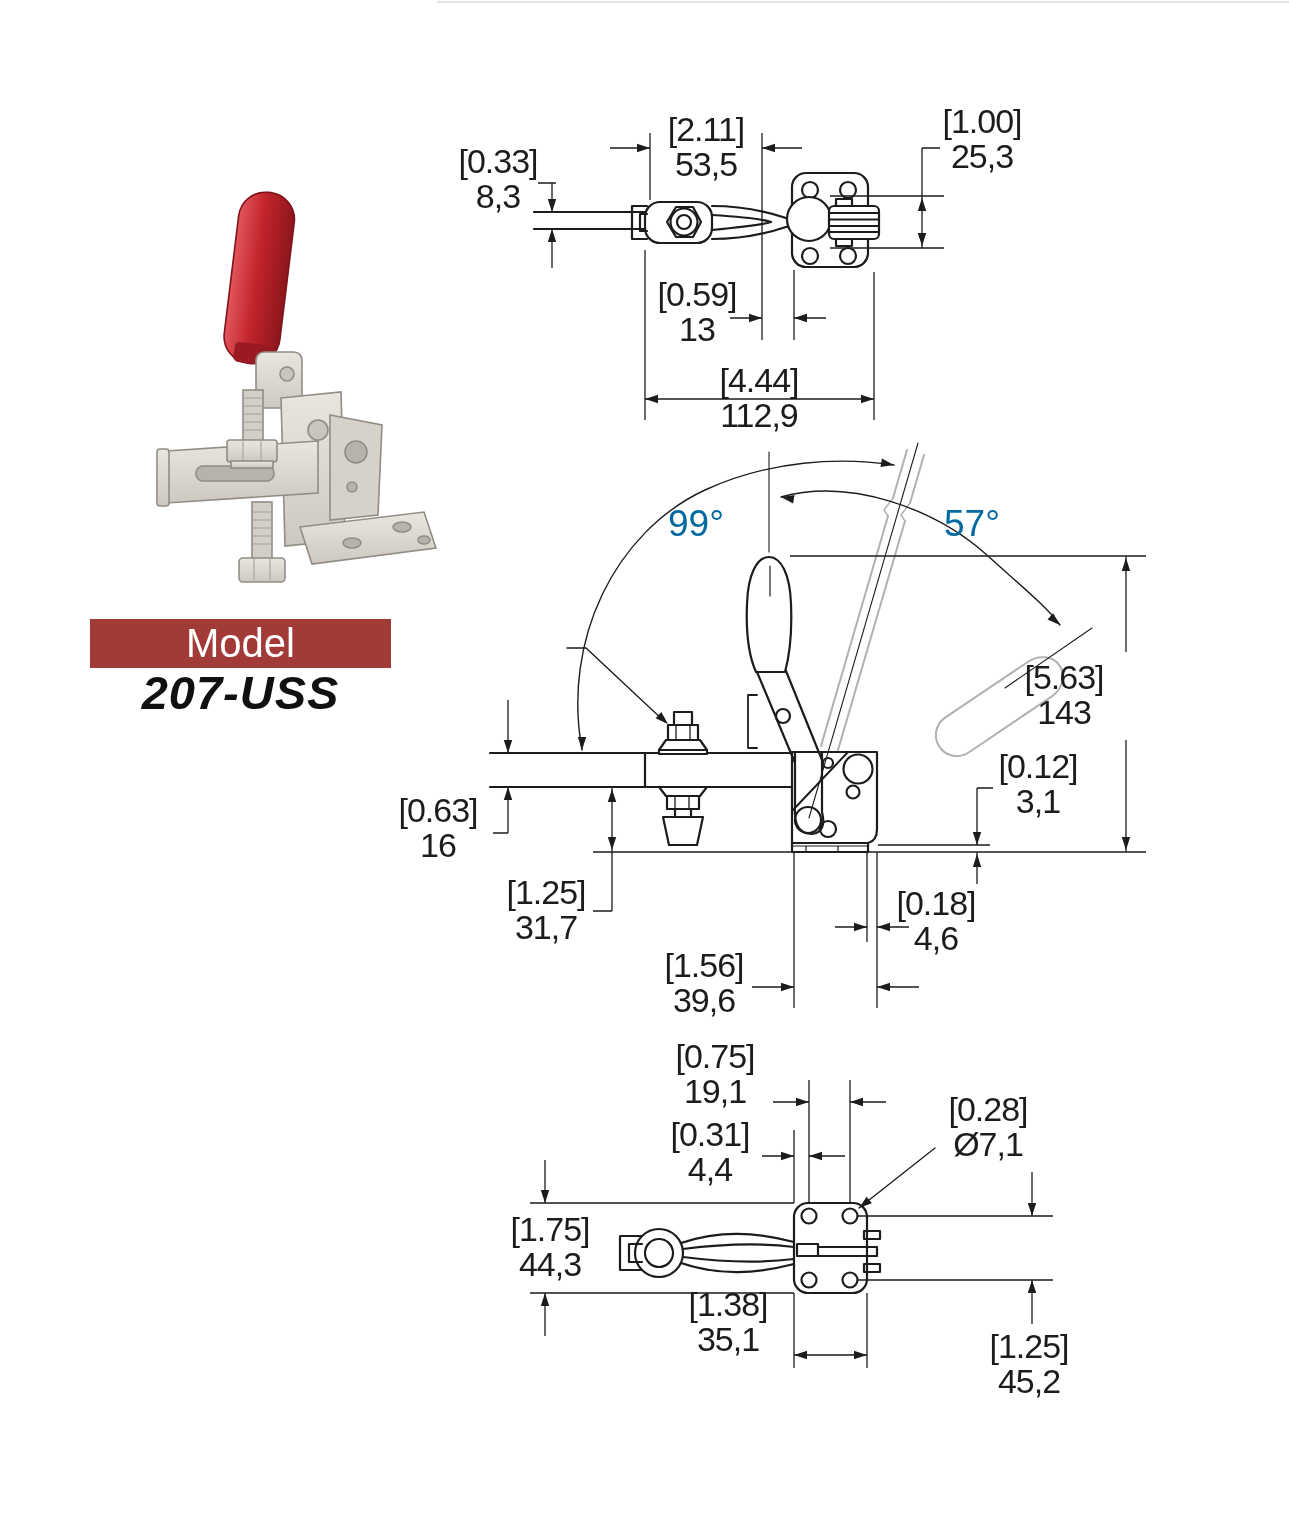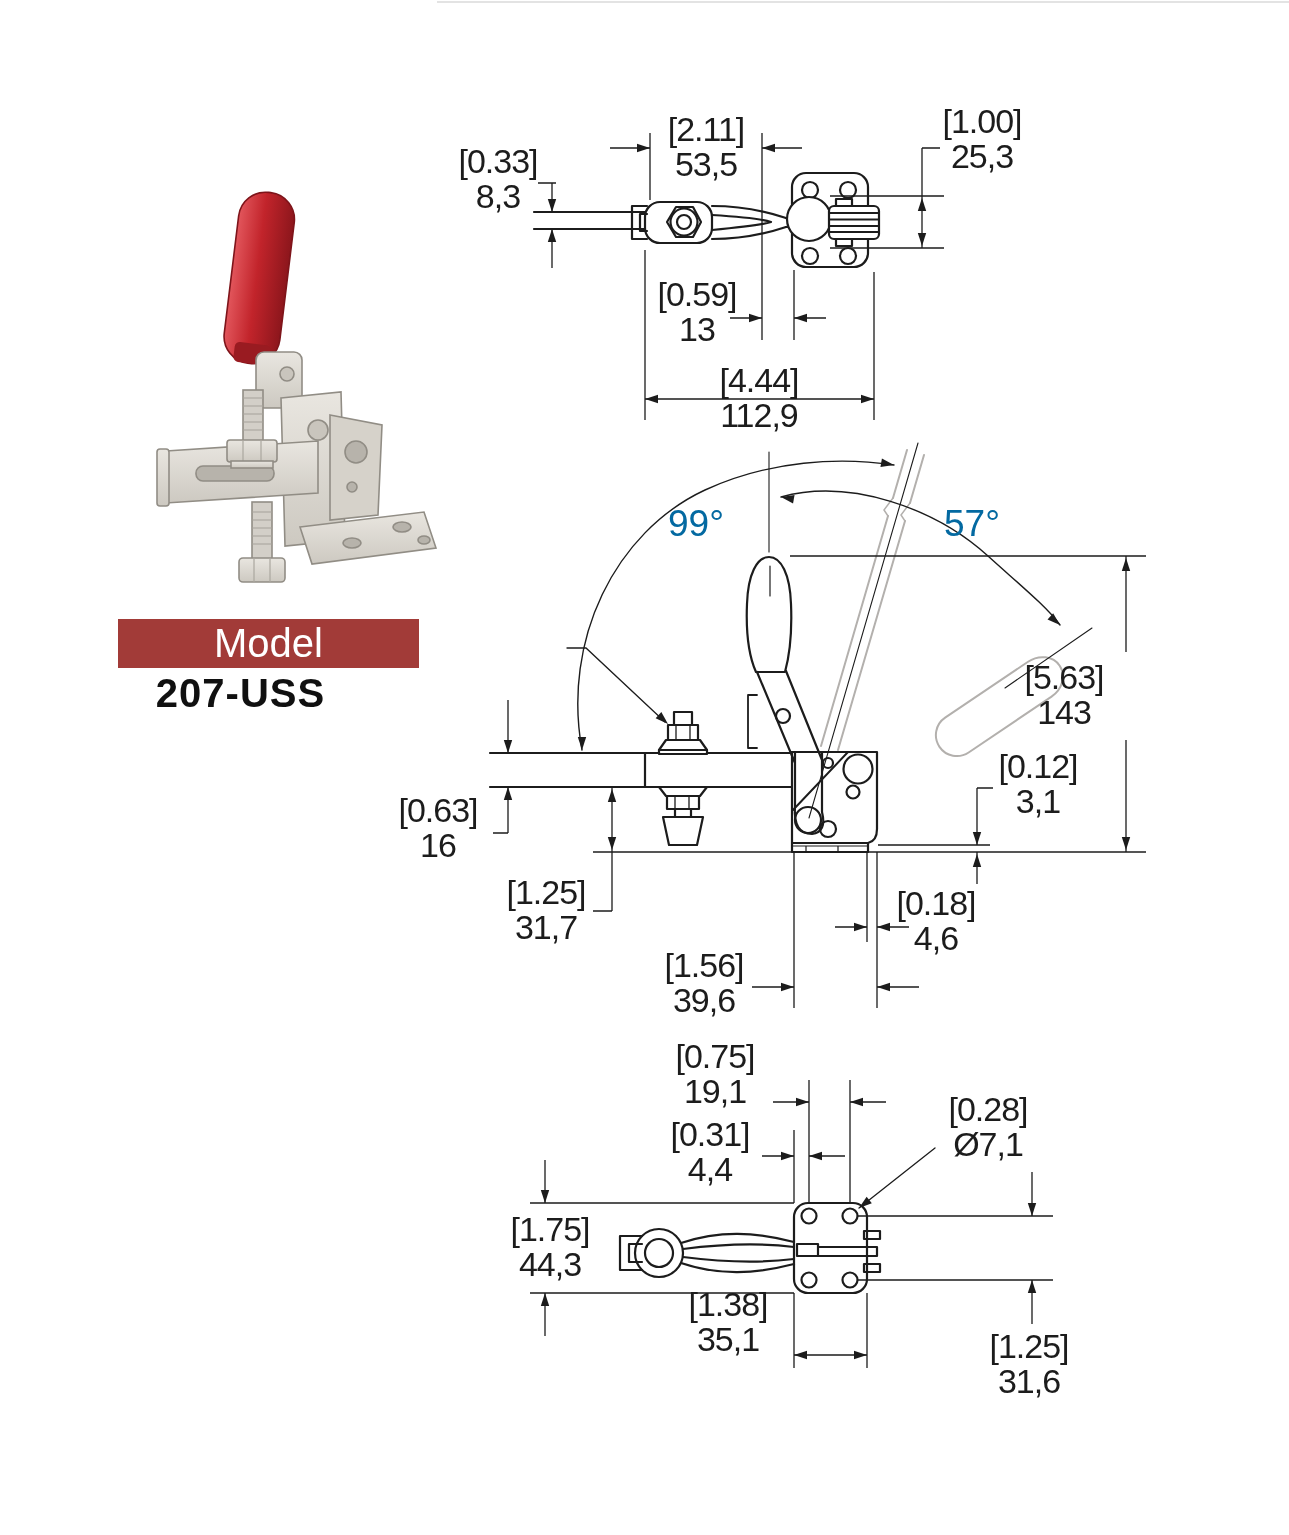--- a/index.html
+++ b/index.html
@@ -5,23 +5,23 @@
   html,body{margin:0;padding:0;background:#fff;}
   .canvas{position:relative;width:1289px;height:1535px;background:#fff;overflow:hidden;
           font-family:"Liberation Sans",sans-serif;}
   .toprule{position:absolute;left:437px;top:1px;width:852px;height:2px;background:#e3e3e3;}
   svg.lw{position:absolute;left:0;top:0;}
   .dim{position:absolute;font-size:34px;line-height:35px;letter-spacing:-1px;
        color:#1c1c1c;text-align:center;white-space:nowrap;}
   .dim span{display:block;}
   .angle{position:absolute;font-size:37px;line-height:38px;color:#0369a1;text-align:center;white-space:nowrap;}
   .modelplate{position:absolute;left:90px;top:619px;width:301px;height:49px;background:#a23b38;
-              color:#fff;font-size:40px;line-height:49px;text-align:center;margin-left:28px;}
-  .modelnum{position:absolute;left:90px;top:668px;width:301px;color:#101010;font-size:40px;
-            line-height:50px;font-weight:bold;text-align:center;letter-spacing:1px;}
+              color:#fff;font-size:40px;line-height:49px;text-align:center;}
+  .modelnum{position:absolute;left:90px;top:668px;width:301px;color:#101010;font-size:47px;
+            line-height:50px;font-weight:bold;text-align:center;letter-spacing:1px;font-style:italic;}
 </style>
 </head>
 <body>
 
 <div class="canvas">
 
   <div class="toprule"></div>
 
   <svg class="lw" width="1289" height="1535" viewBox="0 0 1289 1535">
     <defs>
@@ -292,21 +292,21 @@
   <div class="dim" style="left:498px;top:1212px;width:104px">
     <span>[1.75]</span>
     <span>44,3</span>
   </div>
   <div class="dim" style="left:676px;top:1287px;width:104px">
     <span>[1.38]</span>
     <span>35,1</span>
   </div>
   <div class="dim" style="left:977px;top:1329px;width:104px">
     <span>[1.25]</span>
-    <span>31,6</span>
+    <span>45,2</span>
   </div>
 
   <div class="modelplate">
     <span>Model</span>
   </div>
   <div class="modelnum">207-USS</div>
 
 </div>
 
 </body></html>

